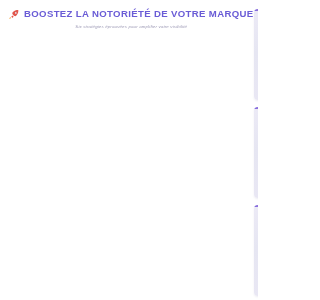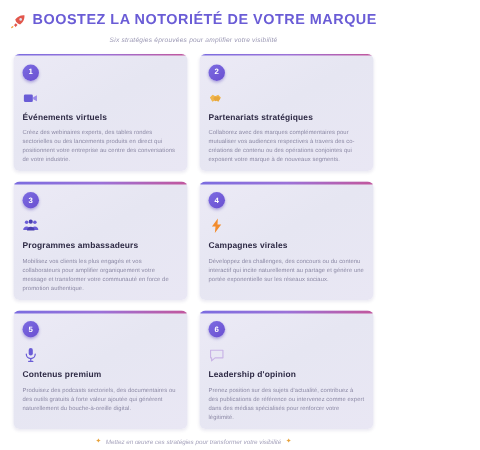--- a/index.html
+++ b/index.html
@@ -6,21 +6,21 @@
   html, body {
     width: 258px; height: 300px;
     background: #ffffff;
     font-family: "Liberation Sans", sans-serif;
     overflow: hidden;
   }
   .page {
     width: 258px; height: 300px;
     background: #ffffff;
     padding: 7px 9px 4px 9px;
-    display: flex; flex-direction: column;
+    display: flex; 
   }
   
   .header { text-align: center; padding: 2px 0 5px 0; }
   .title-row {
     display: flex; align-items: center; justify-content: center;
     gap: 4px;
   }
   .rocket-icon {
     width: 11px; height: 11px; flex: none;
     display: block;

